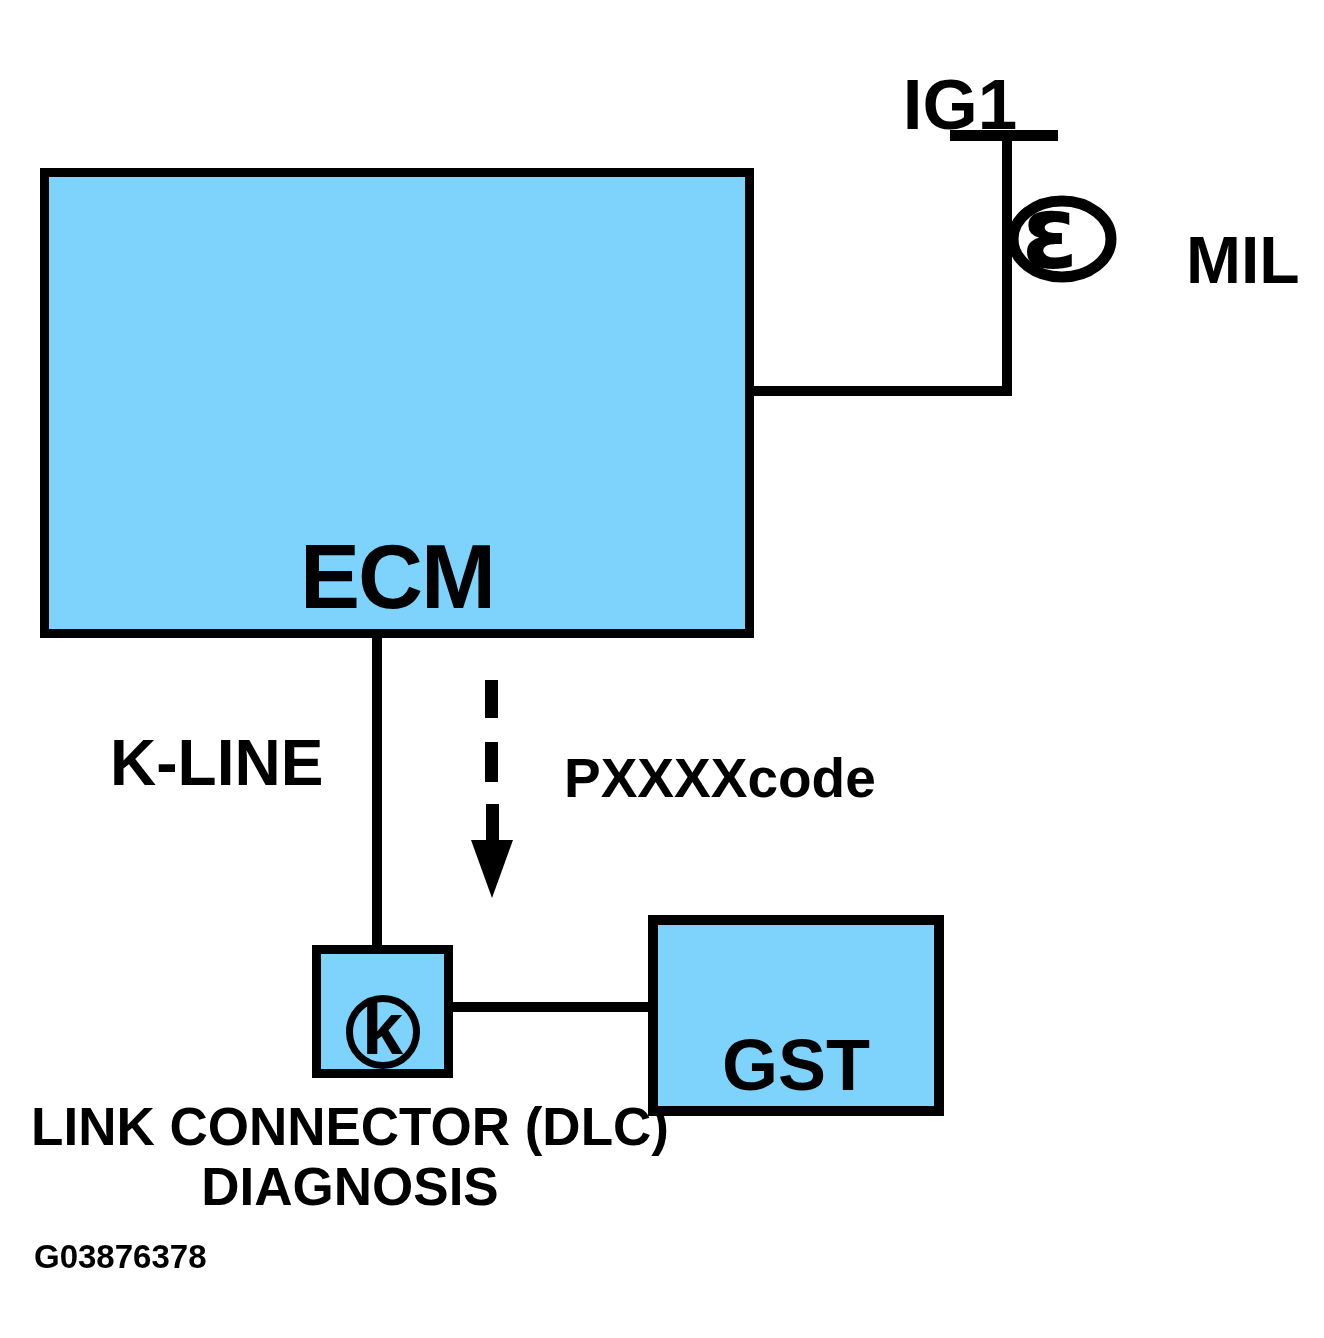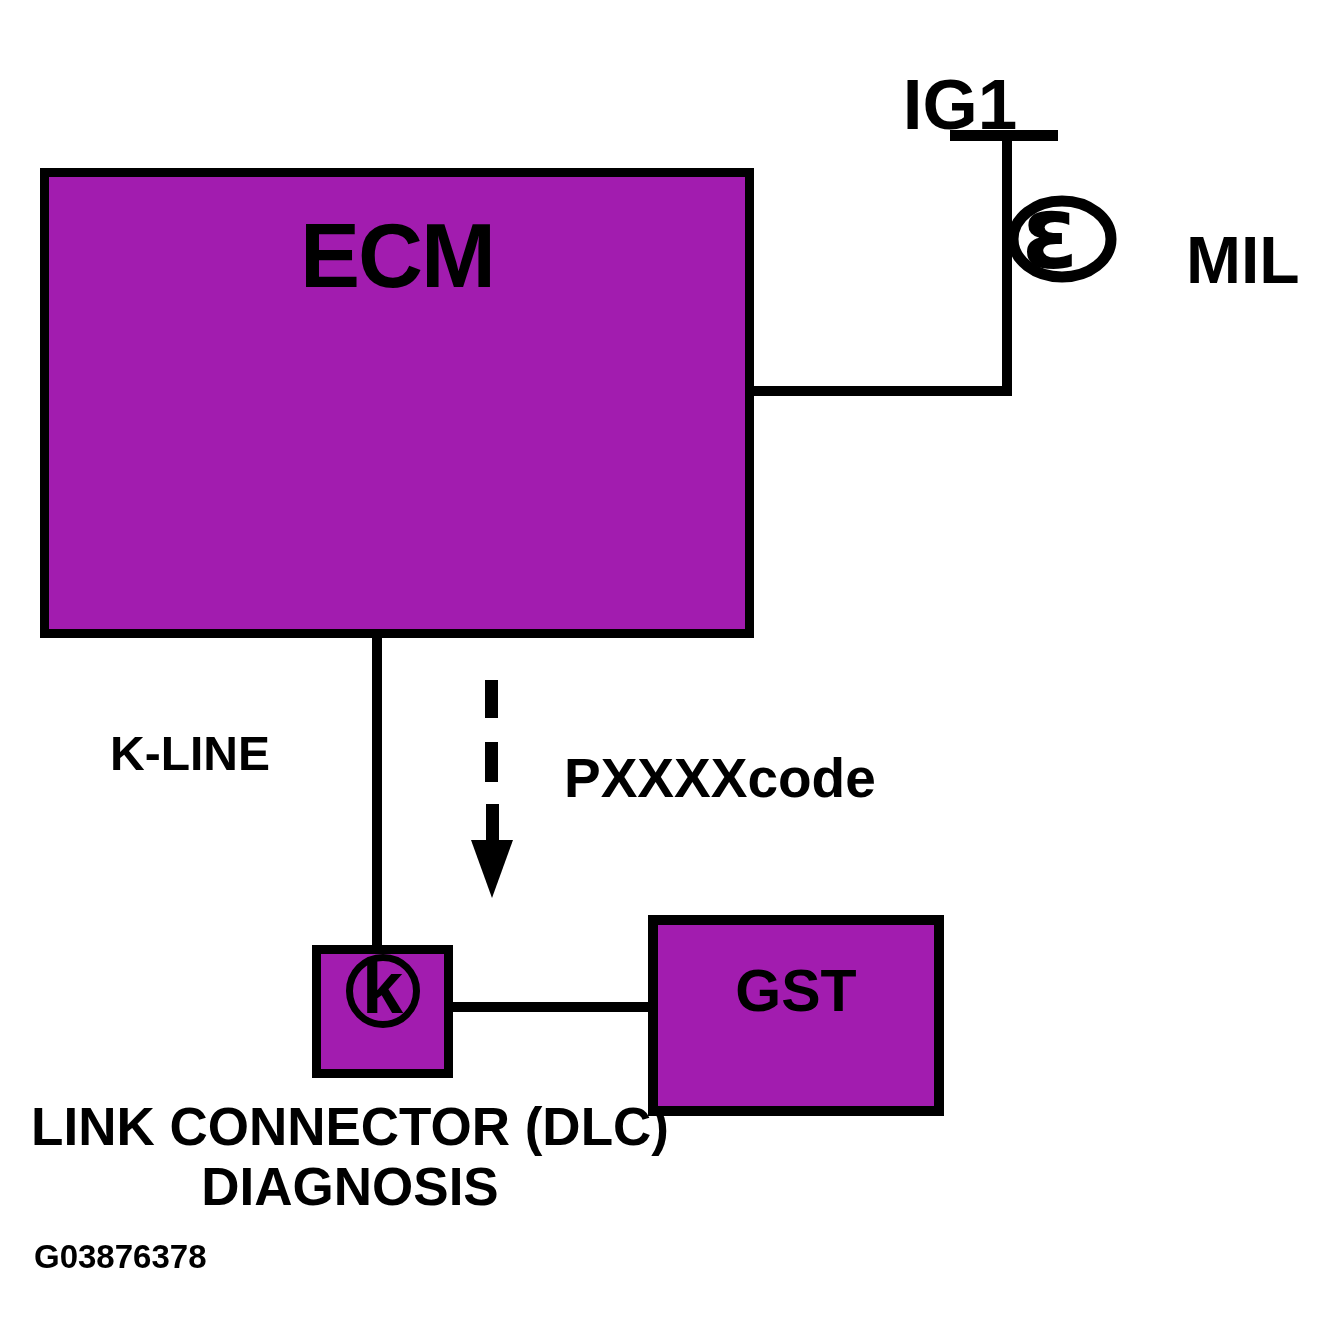--- a/index.html
+++ b/index.html
@@ -9,38 +9,38 @@
     height: 1338px;
     background: #ffffff;
     font-family: "Liberation Sans", sans-serif;
     font-weight: 700;
     color: #000000;
     overflow: hidden;
   }
   .abs { position: absolute; }
   .wire { position: absolute; background: #000000; }
   .box  { position: absolute; border: 10px solid #000000; box-sizing: border-box;
-          background: #a21caf; display: flex; align-items: flex-start; justify-content: center; }
+          background: #7dd3fc; display: flex; align-items: flex-end; justify-content: center; }
   .lbl  { position: absolute; white-space: nowrap; }
 
   
   #ecm-box   { left: 40px; top: 168px; width: 714px; height: 470px; border-width: 9px; }
   #ecm-label { font-size: 90px; letter-spacing: -2px; padding-top: 28px; }
 
   
   #mil-wire-h { left: 750px; top: 386px; width: 262px; height: 10px; }
   #mil-wire-v { left: 1002px; top: 136px; width: 10px; height: 260px; }
   #ig1-bar    { left: 950px; top: 130px; width: 108px; height: 11px; }
   #ig1-label  { left: 902px; top: 64px; width: 116px; font-size: 71px; text-align: center; }
   #mil-lamp   { left: 1006px; top: 194px; width: 112px; height: 90px; }
   #mil-label  { left: 1186px; top: 222px; font-size: 66px; }
 
   
   #kline-wire  { left: 372px; top: 634px; width: 10px; height: 315px; }
-  #kline-label { left: 110px; top: 726px; font-size: 48px; }
+  #kline-label { left: 110px; top: 726px; font-size: 64px; }
 
   
   #code-dash-1 { left: 485px; top: 680px; width: 13px; height: 38px; }
   #code-dash-2 { left: 485px; top: 742px; width: 13px; height: 40px; }
   #code-stem   { left: 486px; top: 804px; width: 13px; height: 42px; }
   #code-head   { left: 471px; top: 840px; width: 0; height: 0;
                  border-left: 21px solid transparent; border-right: 21px solid transparent;
                  border-top: 58px solid #000000; position: absolute; }
   #code-label  { left: 564px; top: 746px; font-size: 55px; }
 
@@ -48,21 +48,21 @@
   #dlc-box    { left: 312px; top: 945px; width: 141px; height: 133px; border-width: 9px; }
   #dlc-circle { width: 74px; height: 74px; border: 7px solid #000000; border-radius: 50%;
                 box-sizing: border-box; display: flex; align-items: center; justify-content: center; }
   #dlc-terminal-label { font-size: 74px; line-height: 60px; padding-bottom: 6px; }
   #dlc-gst-wire { left: 452px; top: 1002px; width: 196px; height: 10px; }
   #dlc-caption  { left: 30px; top: 1097px; width: 640px; text-align: center;
                   font-size: 53px; line-height: 60px; }
 
   
   #gst-box   { left: 648px; top: 915px; width: 296px; height: 201px; }
-  #gst-label { font-size: 59px; padding-top: 32px; }
+  #gst-label { font-size: 72px; padding-top: 32px; }
 
   
   #figure-id { left: 34px; top: 1238px; font-size: 33px; }
 </style>
 </head>
 <body>
 
 <div id="canvas">
 
   <div class="box" id="ecm-box">

